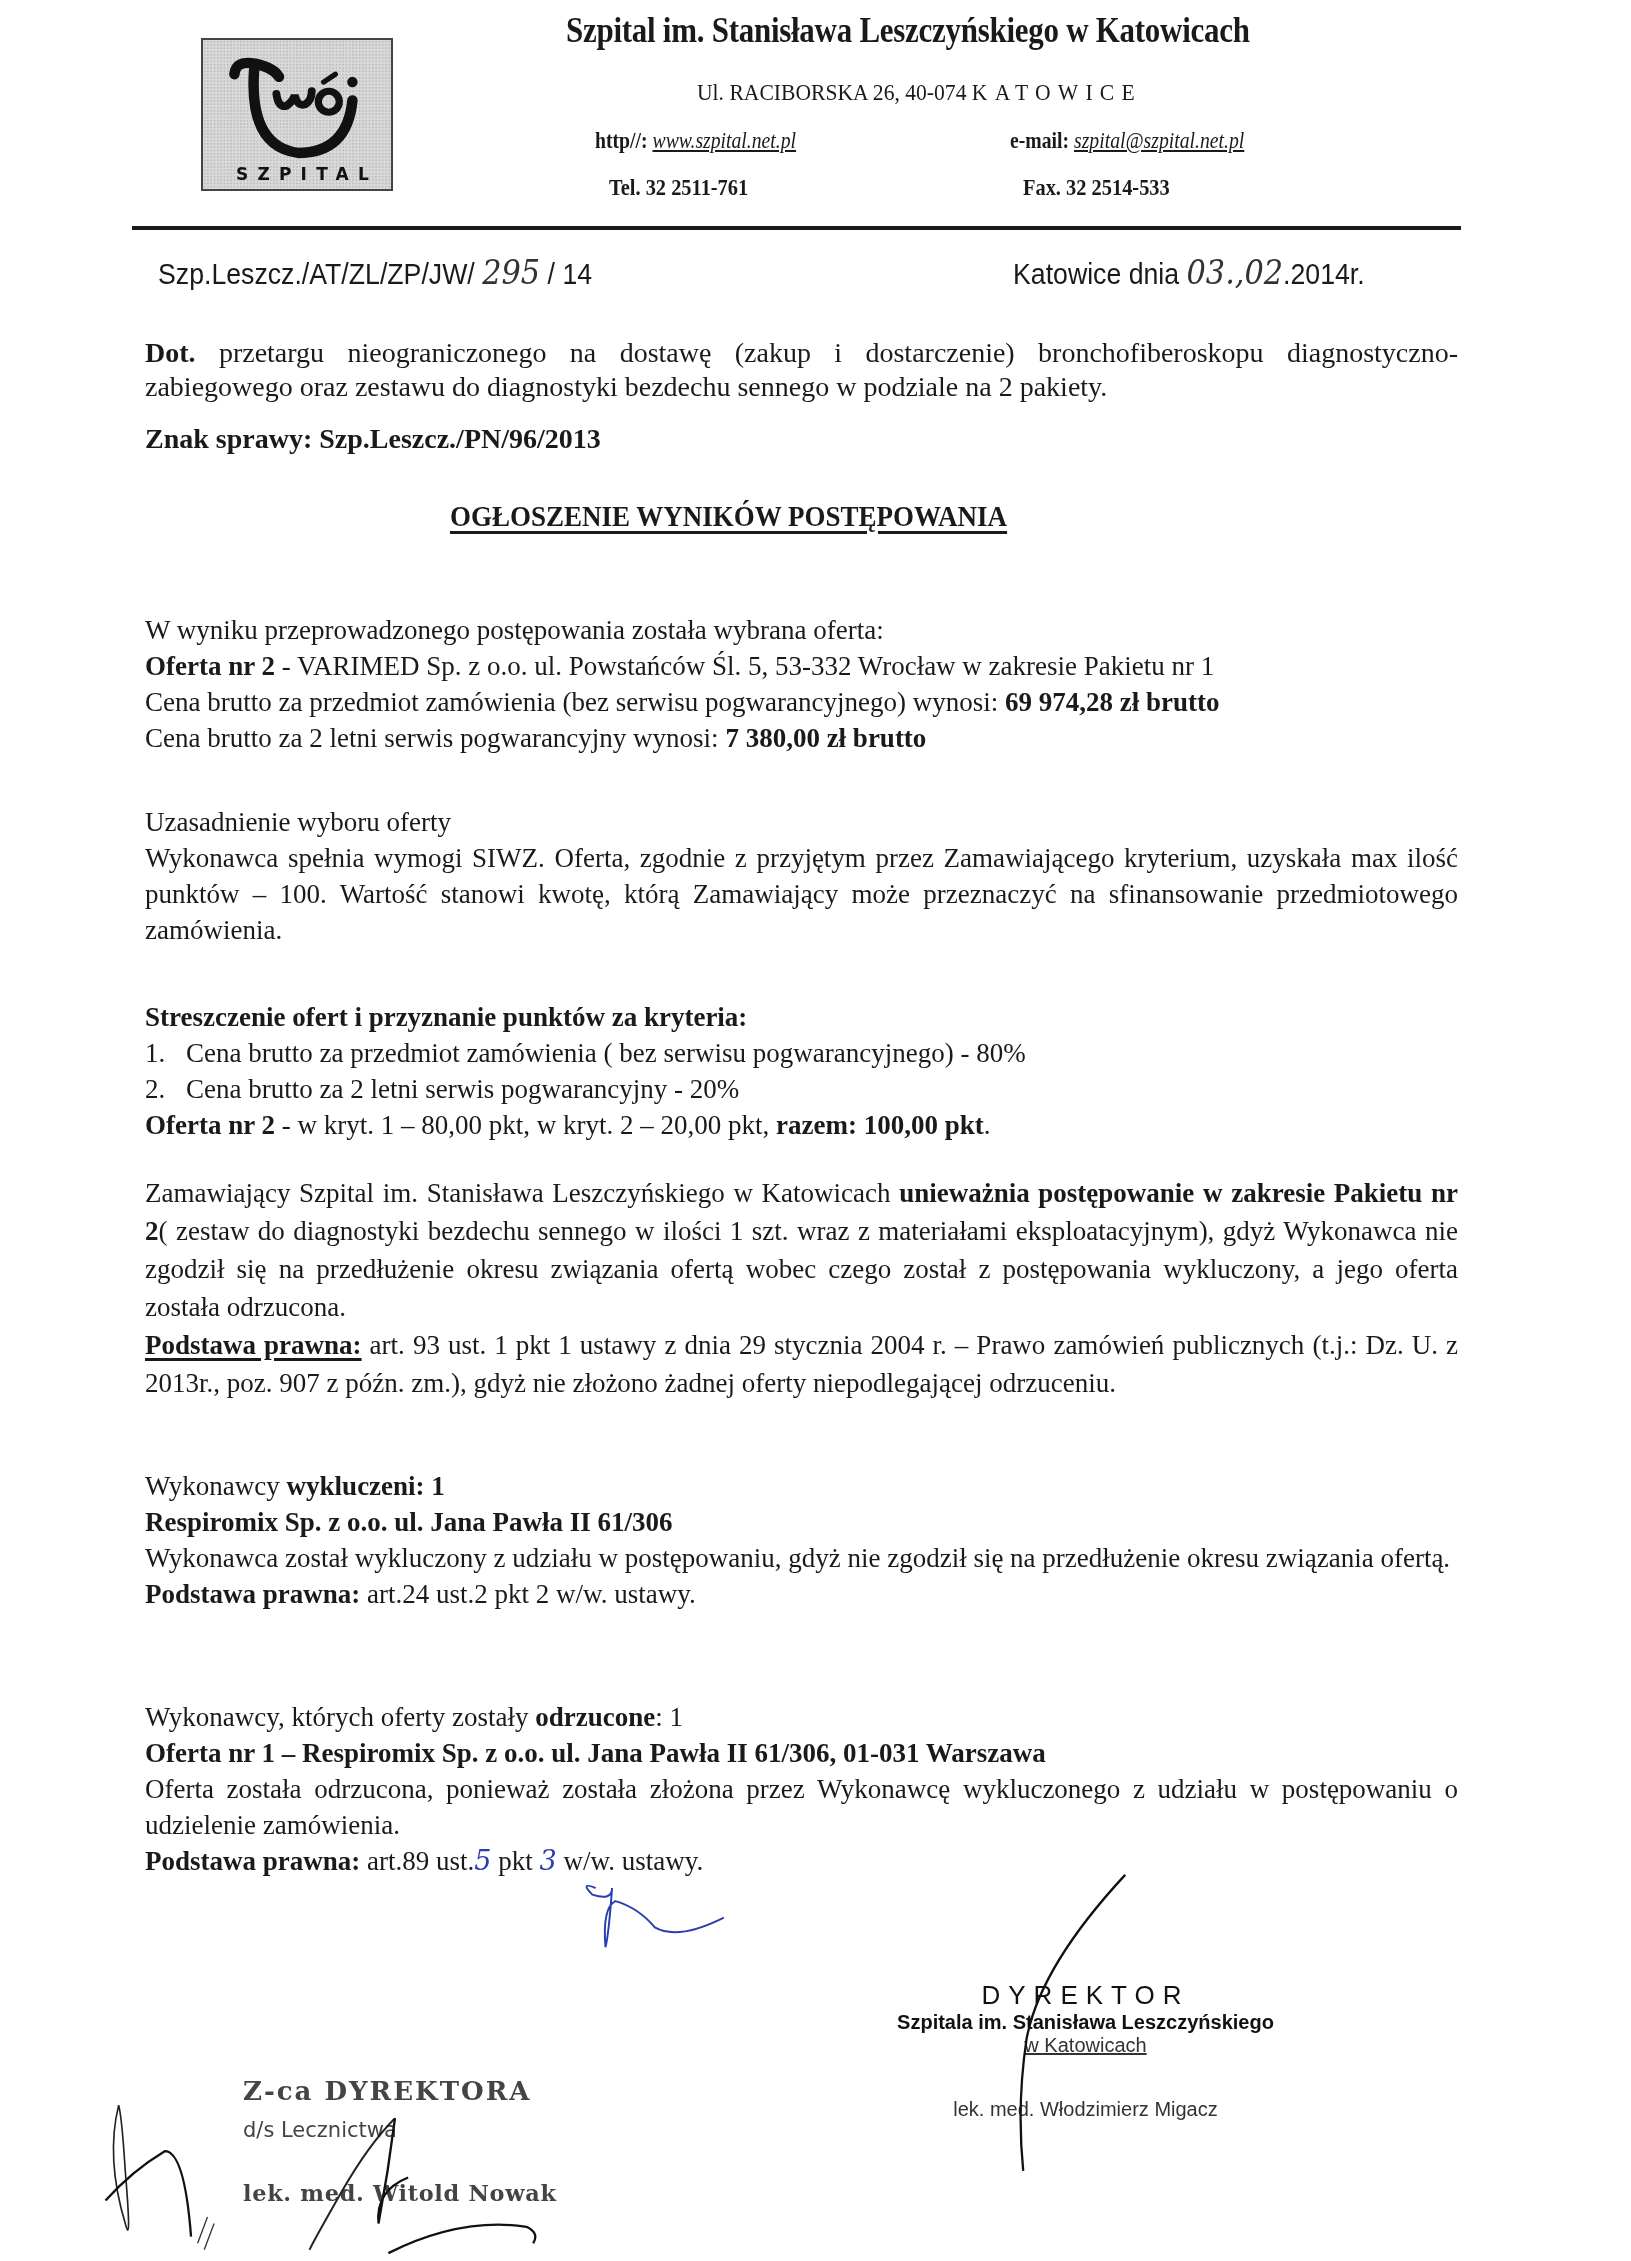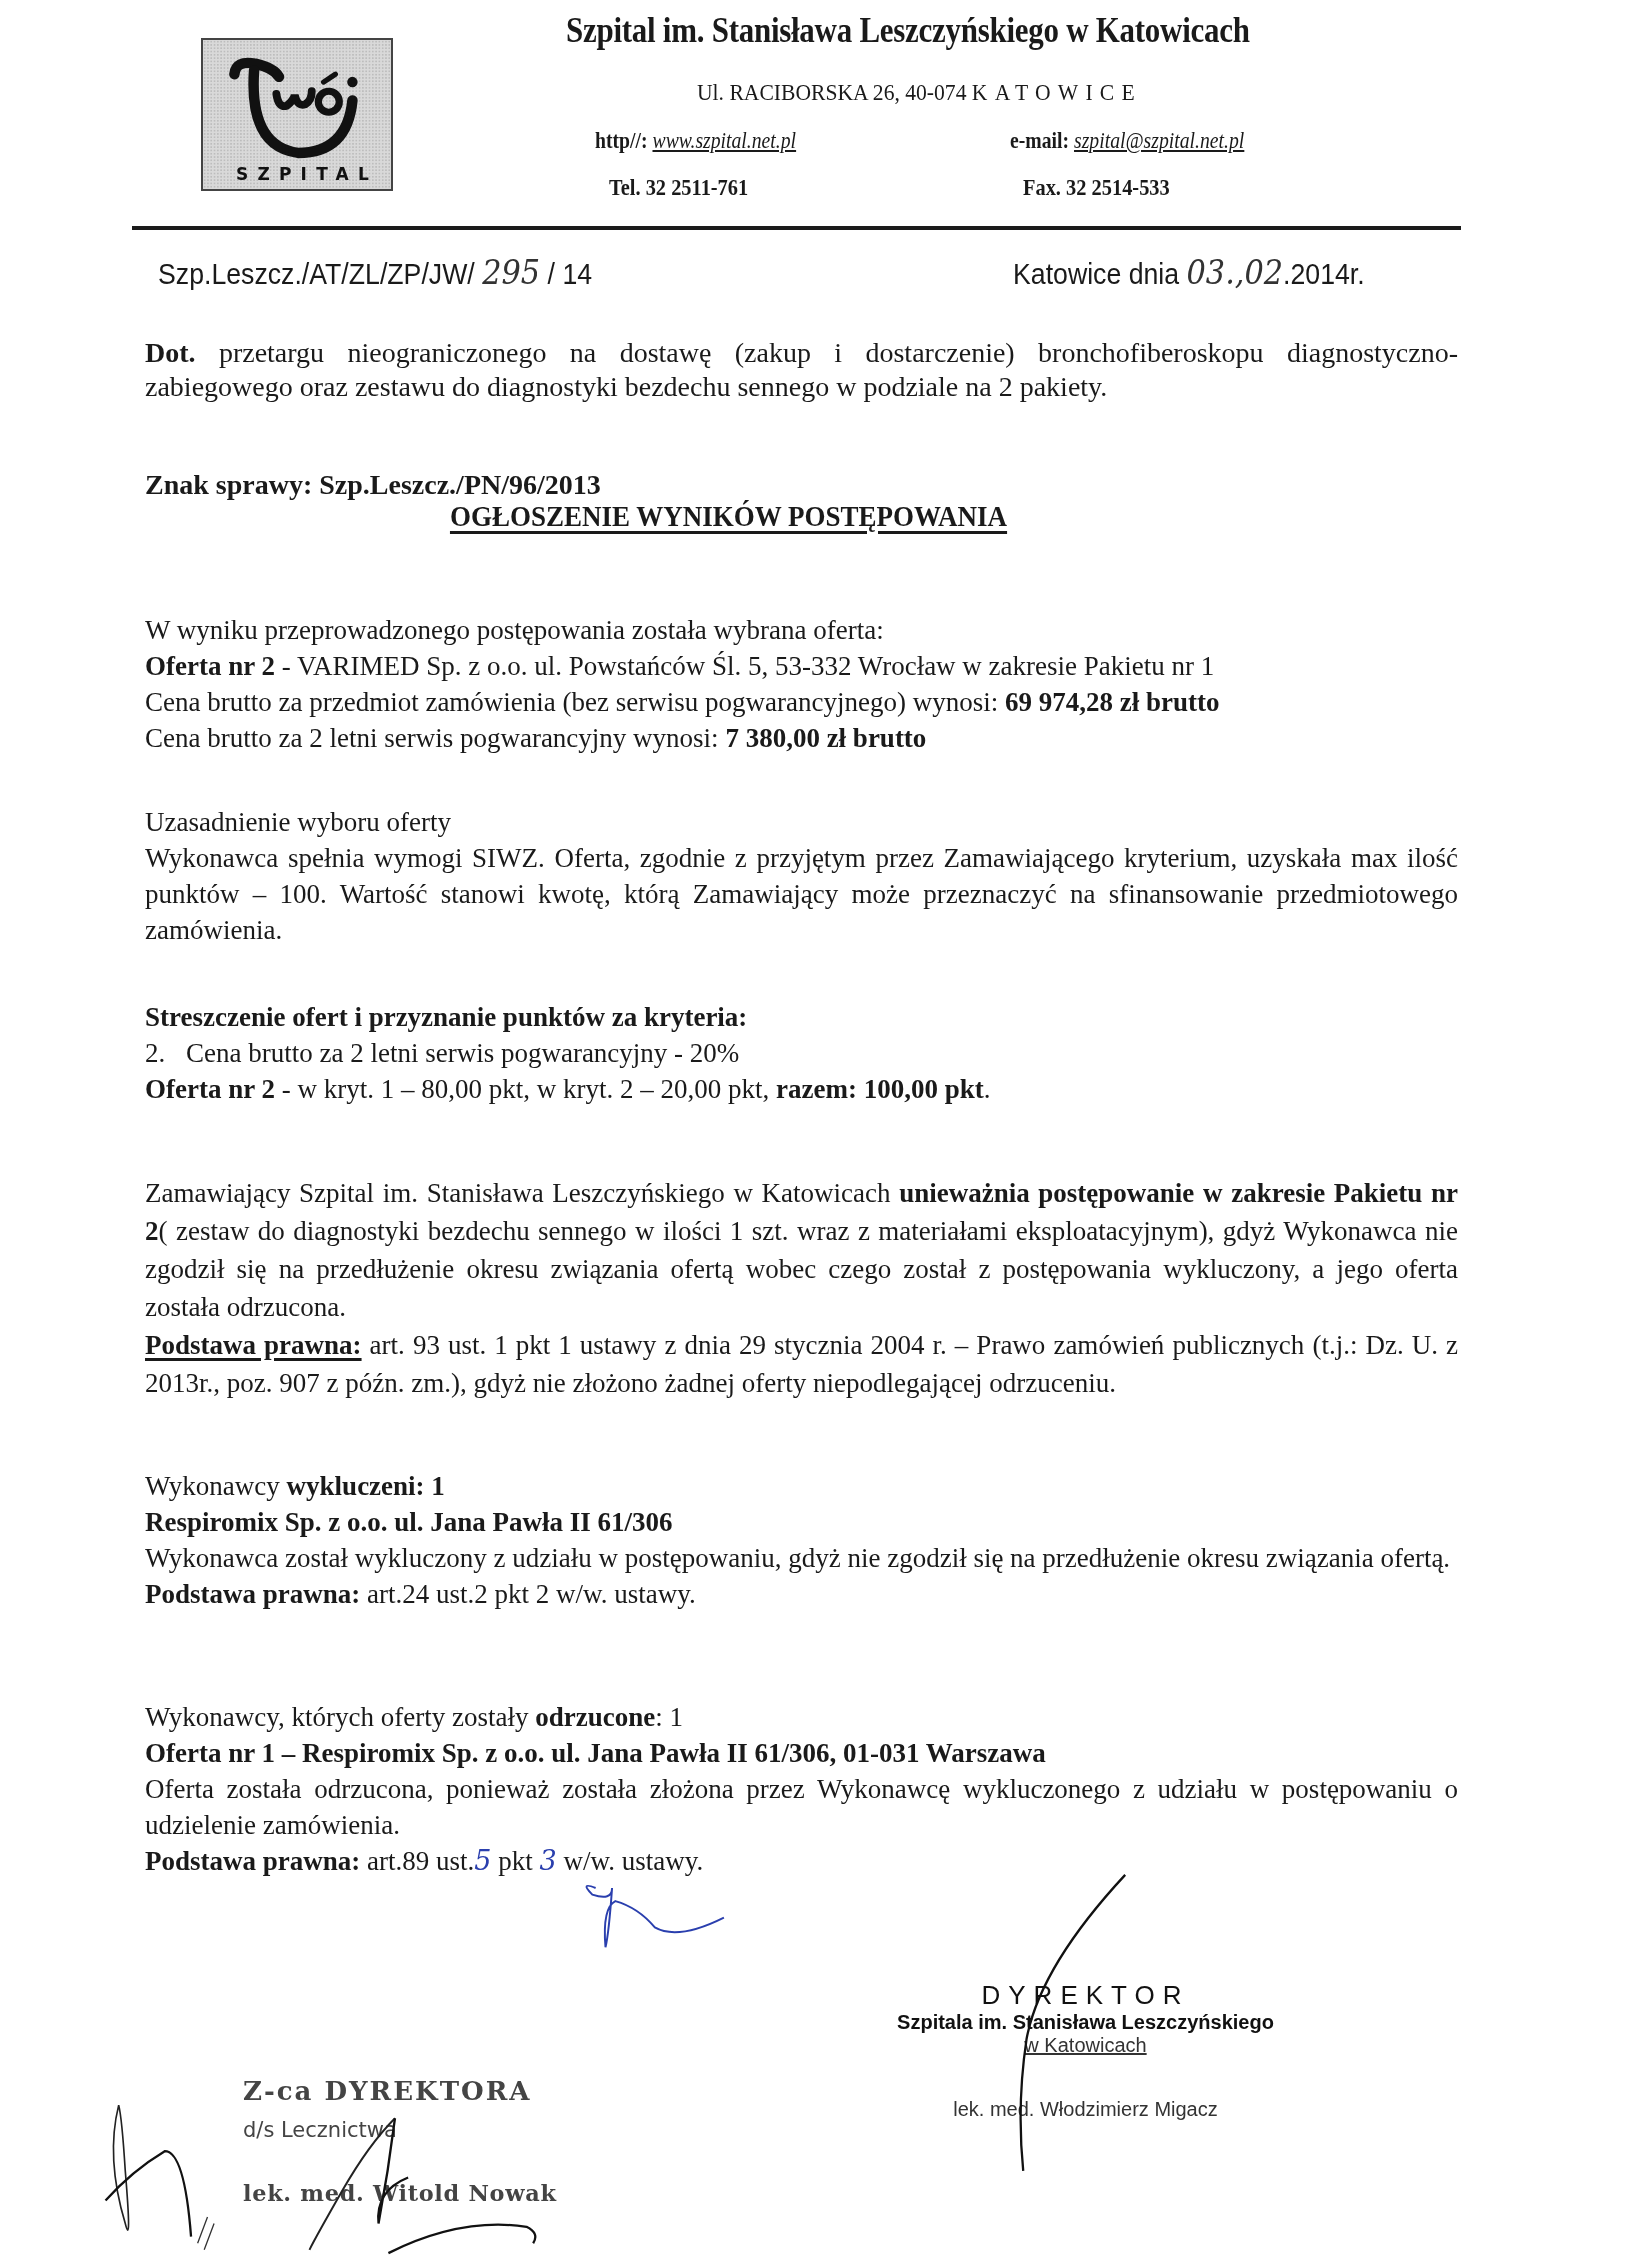--- a/index.html
+++ b/index.html
@@ -106,21 +106,21 @@
   <span>Szp.Leszcz./AT/ZL/ZP/JW/ </span><span class="hand">295</span><span> / 14</span>
 </div>
 <div class="abs date">
   <span>Katowice dnia </span><span class="hand">03.</span><span class="hand">,02</span><span>.2014r.</span>
 </div>
 
 <div class="abs body-block just" style="top:336px; font-size:28px; line-height:34px;">
   <b>Dot.</b><span> przetargu nieograniczonego na dostawę (zakup i dostarczenie) bronchofiberoskopu</span>
   <span>diagnostyczno-zabiegowego oraz zestawu do diagnostyki bezdechu sennego w podziale na 2 pakiety.</span>
 </div>
-<div class="abs body-block" style="top:421px; font-size:28px;margin-top:46px;">
+<div class="abs body-block" style="top:421px; font-size:28px;">
   <b>Znak sprawy: Szp.Leszcz./PN/96/2013</b>
 </div>
 
 <div class="abs title">
   <span>OGŁOSZENIE WYNIKÓW POSTĘPOWANIA</span>
 </div>
 
 <div class="abs body-block" style="top:612px;">
   <div class="line">W wyniku przeprowadzonego postępowania została wybrana oferta:</div>
   <div class="line"><b>Oferta nr 2</b><span>  - VARIMED Sp. z o.o. ul. Powstańców Śl. 5, 53-332 Wrocław w zakresie Pakietu nr 1</span></div>
@@ -128,20 +128,21 @@
   <div class="line"><span>Cena brutto za 2 letni serwis pogwarancyjny wynosi: </span><b>7 380,00 zł brutto</b></div>
 </div>
 
 <div class="abs body-block" style="top:804px;">
   <div>Uzasadnienie wyboru oferty</div>
   <div class="just">Wykonawca spełnia wymogi SIWZ. Oferta, zgodnie z przyjętym przez Zamawiającego kryterium, uzyskała max ilość punktów – 100. Wartość stanowi kwotę, którą Zamawiający może  przeznaczyć na sfinansowanie przedmiotowego zamówienia.</div>
 </div>
 
 <div class="abs body-block" style="top:999px;">
   <b style="display:block">Streszczenie ofert i przyznanie punktów za kryteria:</b>
+  <div class="line"><span style="display:inline-block;width:41px">1.</span><span>Cena brutto za przedmiot zamówienia ( bez serwisu pogwarancyjnego) - 80%</span></div>
   <div class="line"><span style="display:inline-block;width:41px">2.</span><span>Cena brutto za 2 letni serwis pogwarancyjny -  20%</span></div>
   <div class="line"><b>Oferta nr 2</b><span> - w kryt. 1 – 80,00 pkt, w kryt. 2 – 20,00 pkt, </span><b>razem: 100,00 pkt</b><span>.</span></div>
 </div>
 
 <div class="abs body-block just" style="top:1174px; line-height:38px;">
   <span>Zamawiający Szpital im. Stanisława Leszczyńskiego w Katowicach </span><b>unieważnia postępowanie w zakresie Pakietu nr 2</b><span>( zestaw do diagnostyki bezdechu sennego w ilości 1 szt. wraz z materiałami eksploatacyjnym), gdyż Wykonawca nie zgodził się na przedłużenie okresu związania ofertą wobec czego został z postępowania wykluczony, a jego oferta została odrzucona.</span>
   <br>
   <b><u class="thick">Podstawa prawna:</u></b><span> art. 93 ust. 1 pkt 1 ustawy z dnia 29 stycznia 2004 r. – Prawo zamówień publicznych (t.j.: Dz. U. z 2013r., poz. 907 z późn. zm.), gdyż nie złożono żadnej oferty niepodlegającej odrzuceniu.</span>
 </div>
 

